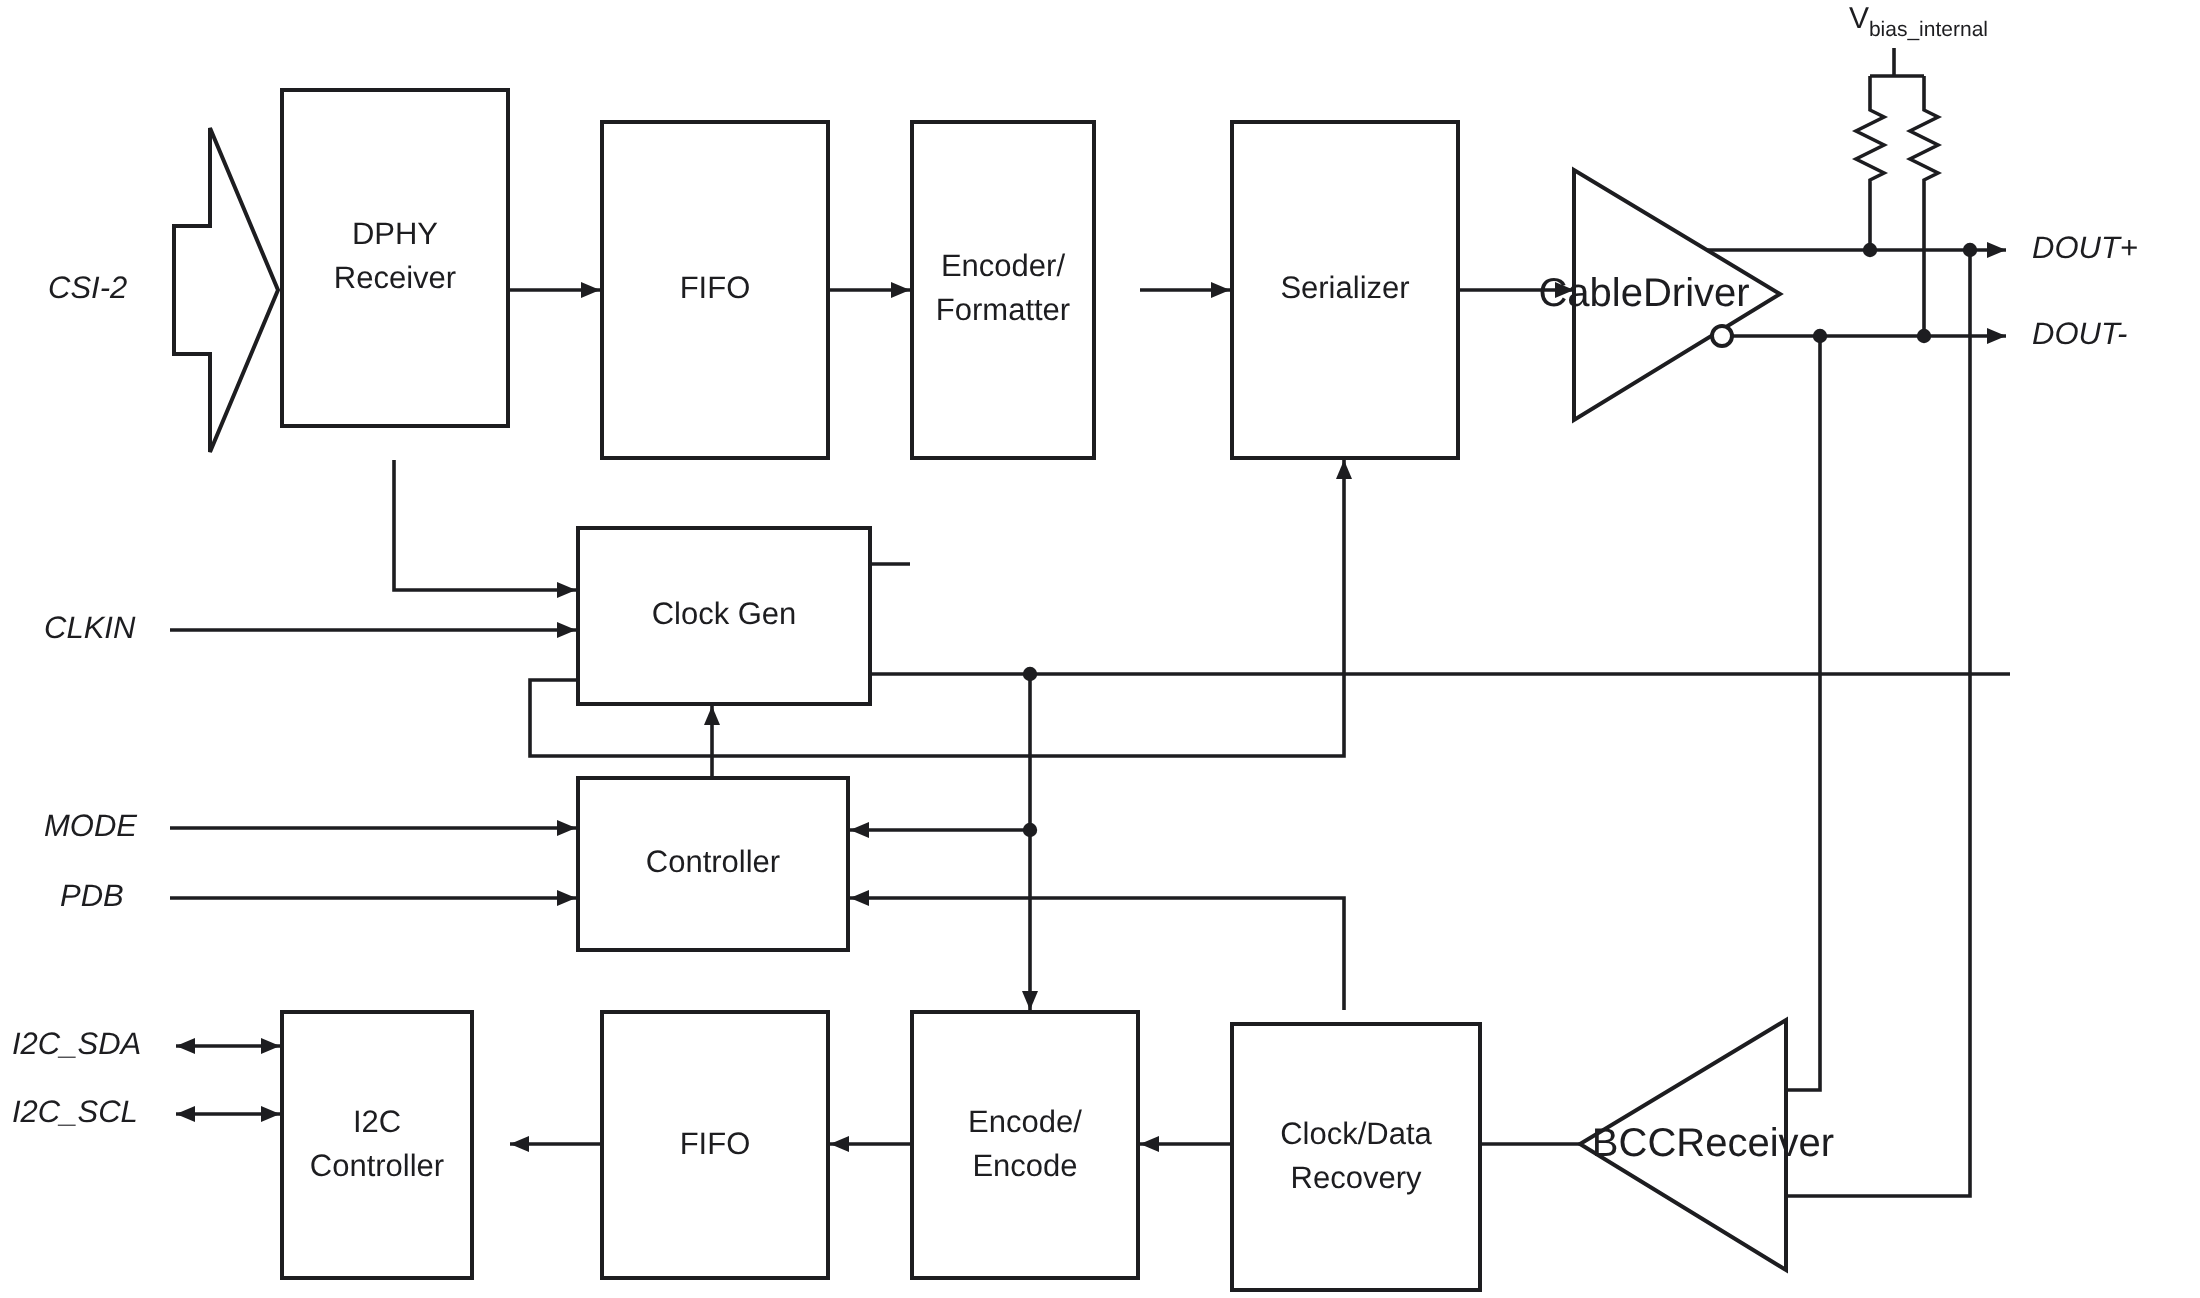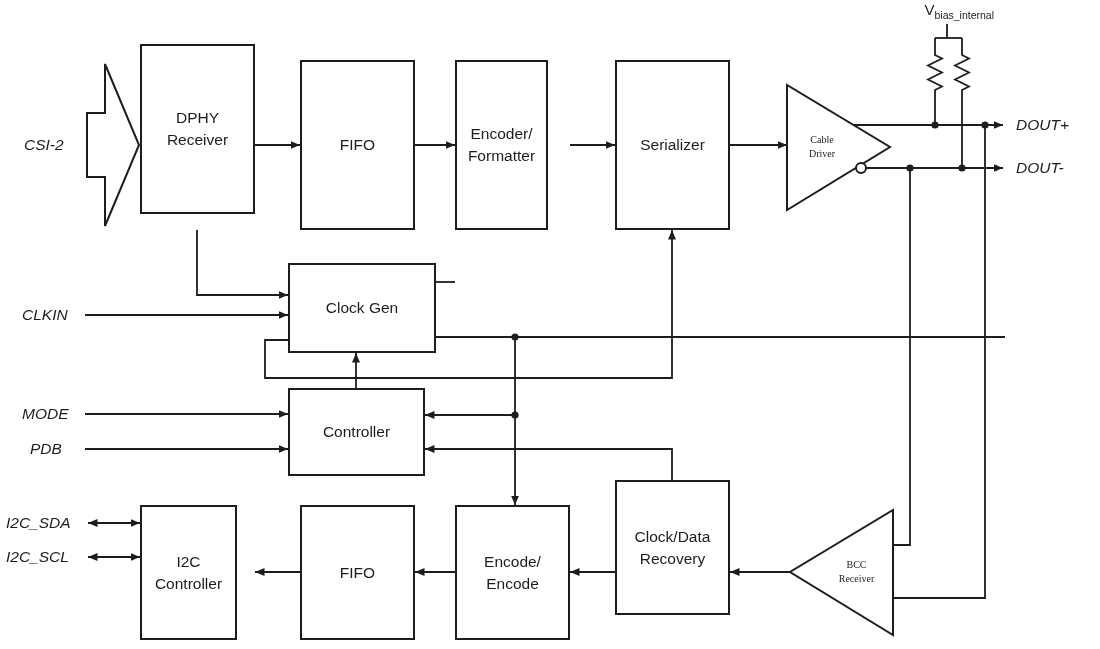--- a/index.html
+++ b/index.html
@@ -7,22 +7,22 @@
     position:relative;width:1100px;height:649px;background:#ffffff;
     font-family:"Liberation Sans","DejaVu Sans",sans-serif;color:#1d1d20;overflow:hidden;
   }
   .stage svg{position:absolute;left:0;top:0;}
   .block{
     position:absolute;box-sizing:border-box;border:2px solid #1d1d20;background:#ffffff;
     display:flex;flex-direction:column;align-items:center;justify-content:center;
     text-align:center;font-size:15.5px;line-height:1.4;
   }
   .tri-label{
-    position:absolute;display:flex;flex-direction:column;align-items:center;justify-content:center;
-    text-align:center;font-size:10px;line-height:1.4;font-family:Liberation Serif, serif;
+    position:absolute;display:flex;flex-direction:row;align-items:center;justify-content:center;
+    text-align:center;font-size:20px;line-height:1.4;
   }
   .pin{position:absolute;font-size:15.5px;white-space:nowrap;line-height:18px;font-style:italic;}
   .pin.two-line div{line-height:27px;}
   .vbias{position:absolute;left:904px;top:1px;width:90px;text-align:right;font-size:15px;white-space:nowrap;}
   .vbias sub{font-size:10.5px;}
 </style>
 </head>
 <body>
 
 <div class="stage">
@@ -118,21 +118,21 @@
     <span>I2C</span>
     <span>Controller</span>
   </div>
   <div class="block" style="left:300px;top:505px;width:115px;height:135px">
     <span>FIFO</span>
   </div>
   <div class="block" style="left:455px;top:505px;width:115px;height:135px">
     <span>Encode/</span>
     <span>Encode</span>
   </div>
-  <div class="block" style="left:615px;top:480px;width:115px;height:135px">
+  <div class="block" style="left:615px;top:511px;width:126px;height:135px">
     <span>Clock/Data</span>
     <span>Recovery</span>
   </div>
 
   <div class="tri-label" style="left:789px;top:124px;width:66px;height:46px">
     <span>Cable</span>
     <span>Driver</span>
   </div>
   <div class="tri-label" style="left:814px;top:549px;width:85px;height:46px">
     <span>BCC</span>

